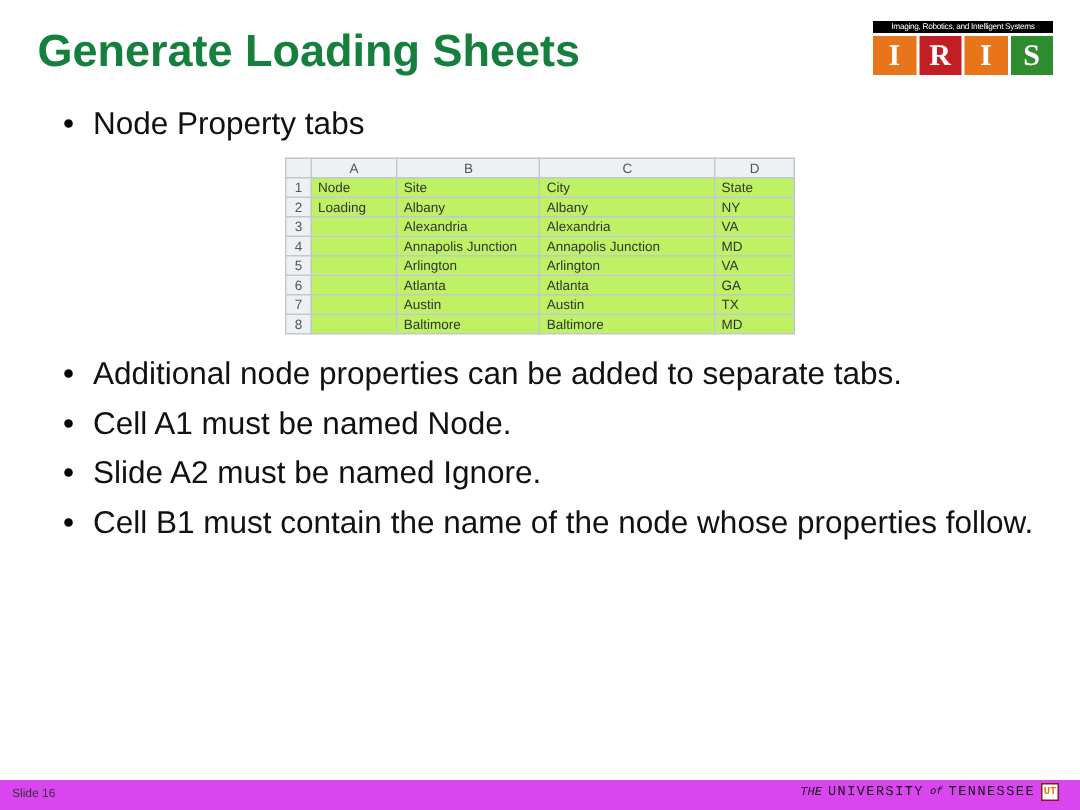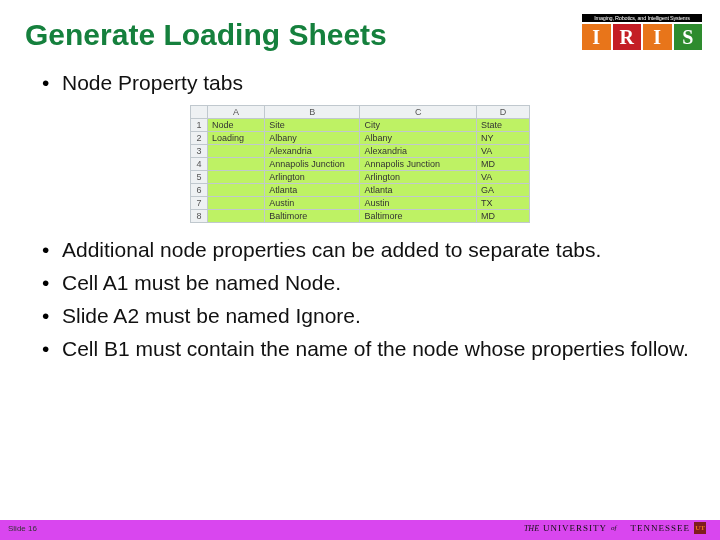--- a/index.html
+++ b/index.html
@@ -121,33 +121,33 @@
     top: 4px;
     font-size: 8px;
     color: #333;
   }
   .tennessee {
     position: absolute;
     right: 14px;
     top: 2px;
     font-size: 9px;
     color: #111;
-    font-family: Liberation Serif, serif;
+    font-family: Liberation Mono, monospace;
     display: flex;
     align-items: center;
     gap: 4px;
   }
   .tennessee .the { font-style: italic; font-size: 8px; }
   .tennessee .univ { letter-spacing: 1px; font-size: 9px; }
   .tennessee .of { font-style: italic; font-size: 7px; }
-  .tennessee .tenn { letter-spacing: 1px; font-size: 9px; margin-left: 10px; }
+  .tennessee .tenn { letter-spacing: 1px; font-size: 9px; }
   .ut-icon {
     width: 12px; height: 12px;
     background: #fff;
-    border: 6px solid #7f1d1d;
+    border: 1px solid #7f1d1d;
     font-size: 7px;
     display:flex;align-items:center;justify-content:center;
     color:#e8751a;font-weight:bold;
   }
 </style>
 </head>
 <body>
 
 <div class="iris-logo">
   <div class="iris-tag">Imaging, Robotics, and Intelligent Systems</div>

